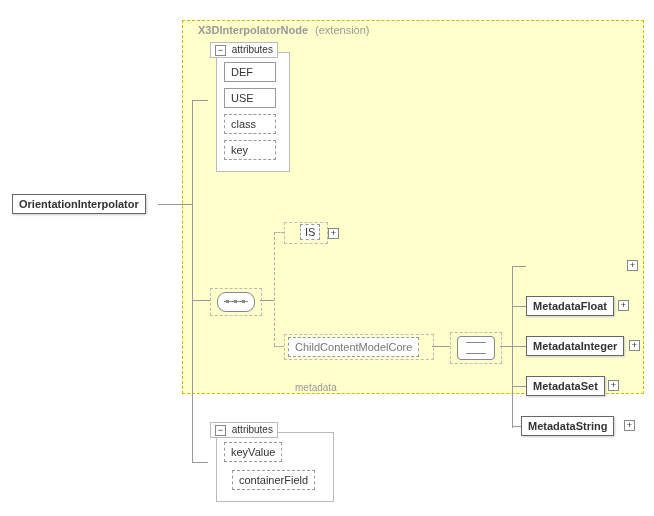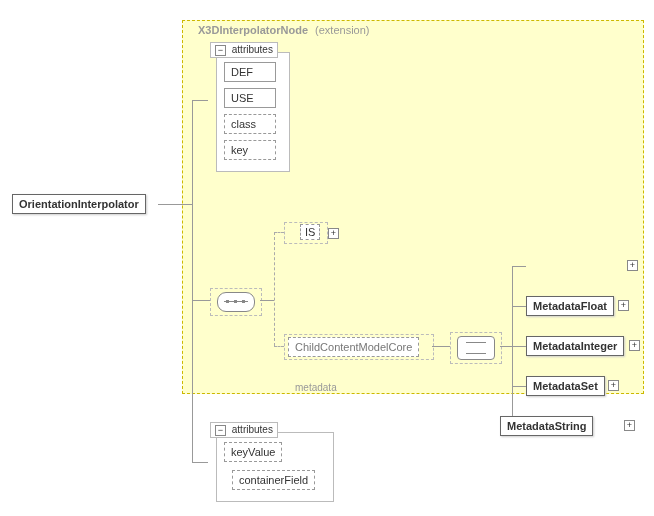--- a/index.html
+++ b/index.html
@@ -90,21 +90,21 @@
 
   <div class="line" style="left:512px; top:346px; width:14px; height:1px;"></div>
   <div class="box metabox" style="left:526px; top:336px;">MetadataInteger</div>
   <div class="plus" style="left:629px; top:340px;">+</div>
 
   <div class="line" style="left:512px; top:386px; width:14px; height:1px;"></div>
   <div class="box metabox" style="left:526px; top:376px;">MetadataSet</div>
   <div class="plus" style="left:608px; top:380px;">+</div>
 
   <div class="line" style="left:512px; top:426px; width:14px; height:1px;"></div>
-  <div class="box metabox" style="left:500px; top:416px;">MetadataString</div>
+  <div class="box metabox" style="left:521px; top:416px;">MetadataString</div>
   <div class="plus" style="left:624px; top:420px;">+</div>
 
   <div class="line" style="left:192px; top:300px; width:1px; height:162px;"></div>
   <div class="line" style="left:192px; top:462px; width:16px; height:1px;"></div>
 
   <div class="attr-group" style="left:216px; top:432px; width:116px; height:68px;"></div>
   <div class="attr-title" style="left:210px; top:422px;">
     <span class="minus" style="position:static; display:inline-block; margin-right:3px;">−</span>
     <span>attributes</span>
   </div>

